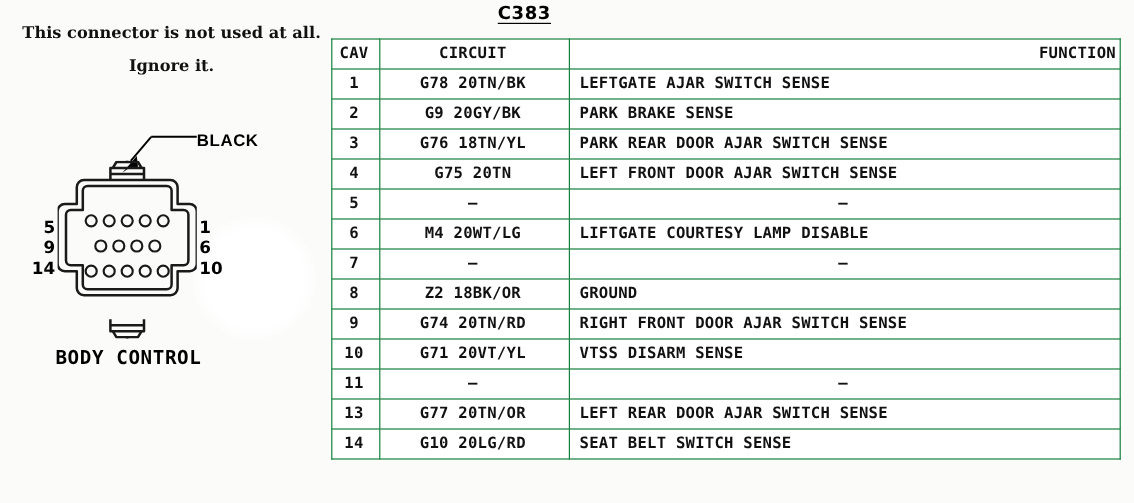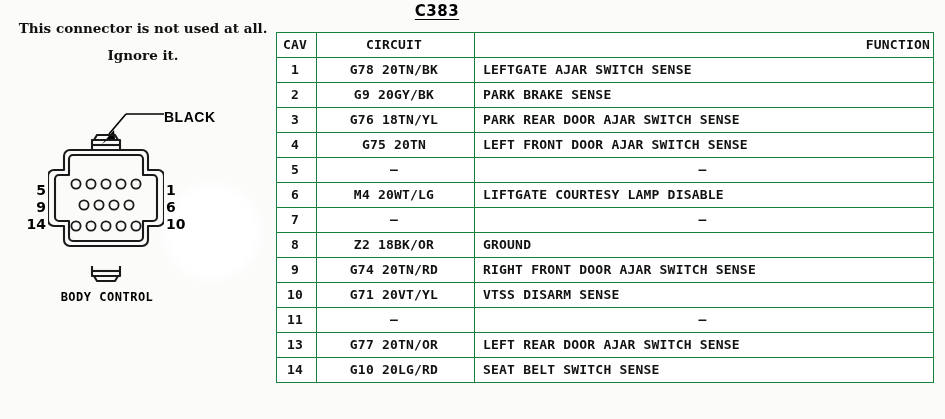--- a/index.html
+++ b/index.html
@@ -102,21 +102,21 @@
 
   
   #module-caption {
     position: absolute;
     left: 16px;
     top: 290px;
     width: 182px;
     text-align: center;
     font-family: "DejaVu Sans Mono", monospace;
     font-weight: bold;
-    font-size: 12px;
+    font-size: 16px;
     line-height: 15px;
     letter-spacing: 0.5px;
     color: #000;
   }
   #module-caption span { display: block; }
 
   
   #cav-table {
     position: absolute;
     left: 276px;

